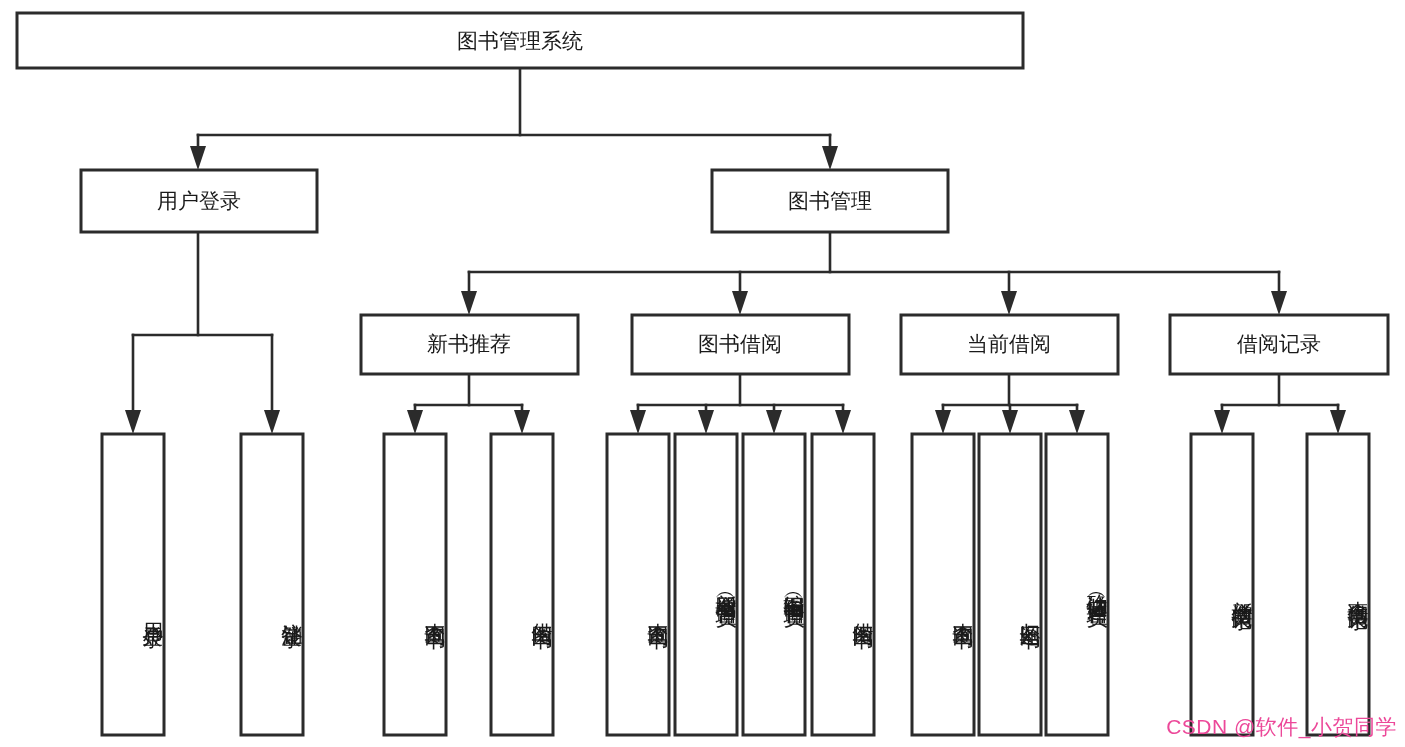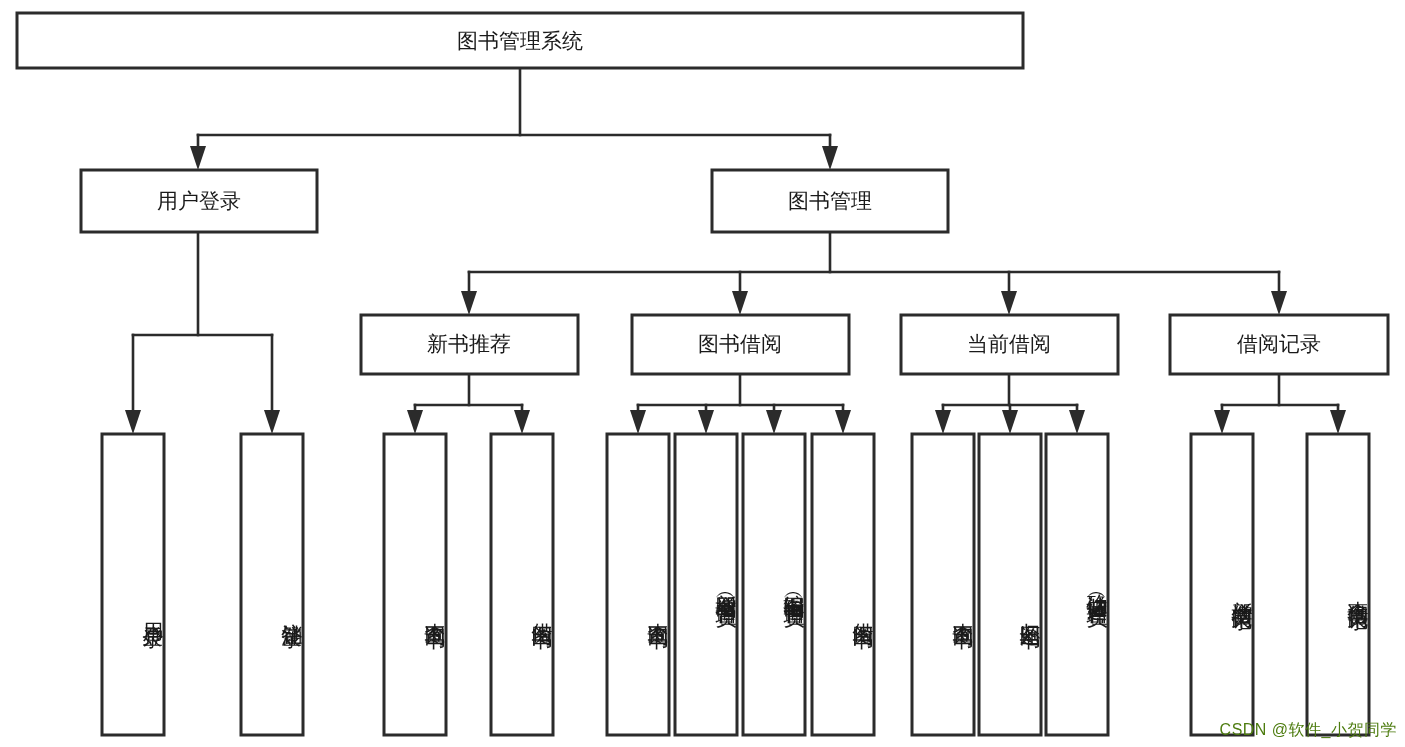--- a/index.html
+++ b/index.html
@@ -62,22 +62,22 @@
     align-items: flex-start;
     justify-content: center;
     white-space: nowrap;
     pointer-events: none;
   }
   .watermark {
     position: absolute;
     right: 8px;
     bottom: 6px;
     font-family: "Liberation Sans", "DejaVu Sans", sans-serif;
-    font-size: 16px;
-    color: #4d7c0f;
+    font-size: 21px;
+    color: #ec4899;
     white-space: nowrap;
     letter-spacing: 0.5px;
   }
 </style>
 </head>
 <body>
 
 <div id="diagram-root">
 
   <svg class="flow" viewBox="0 0 1405 747" xmlns="http://www.w3.org/2000/svg">

